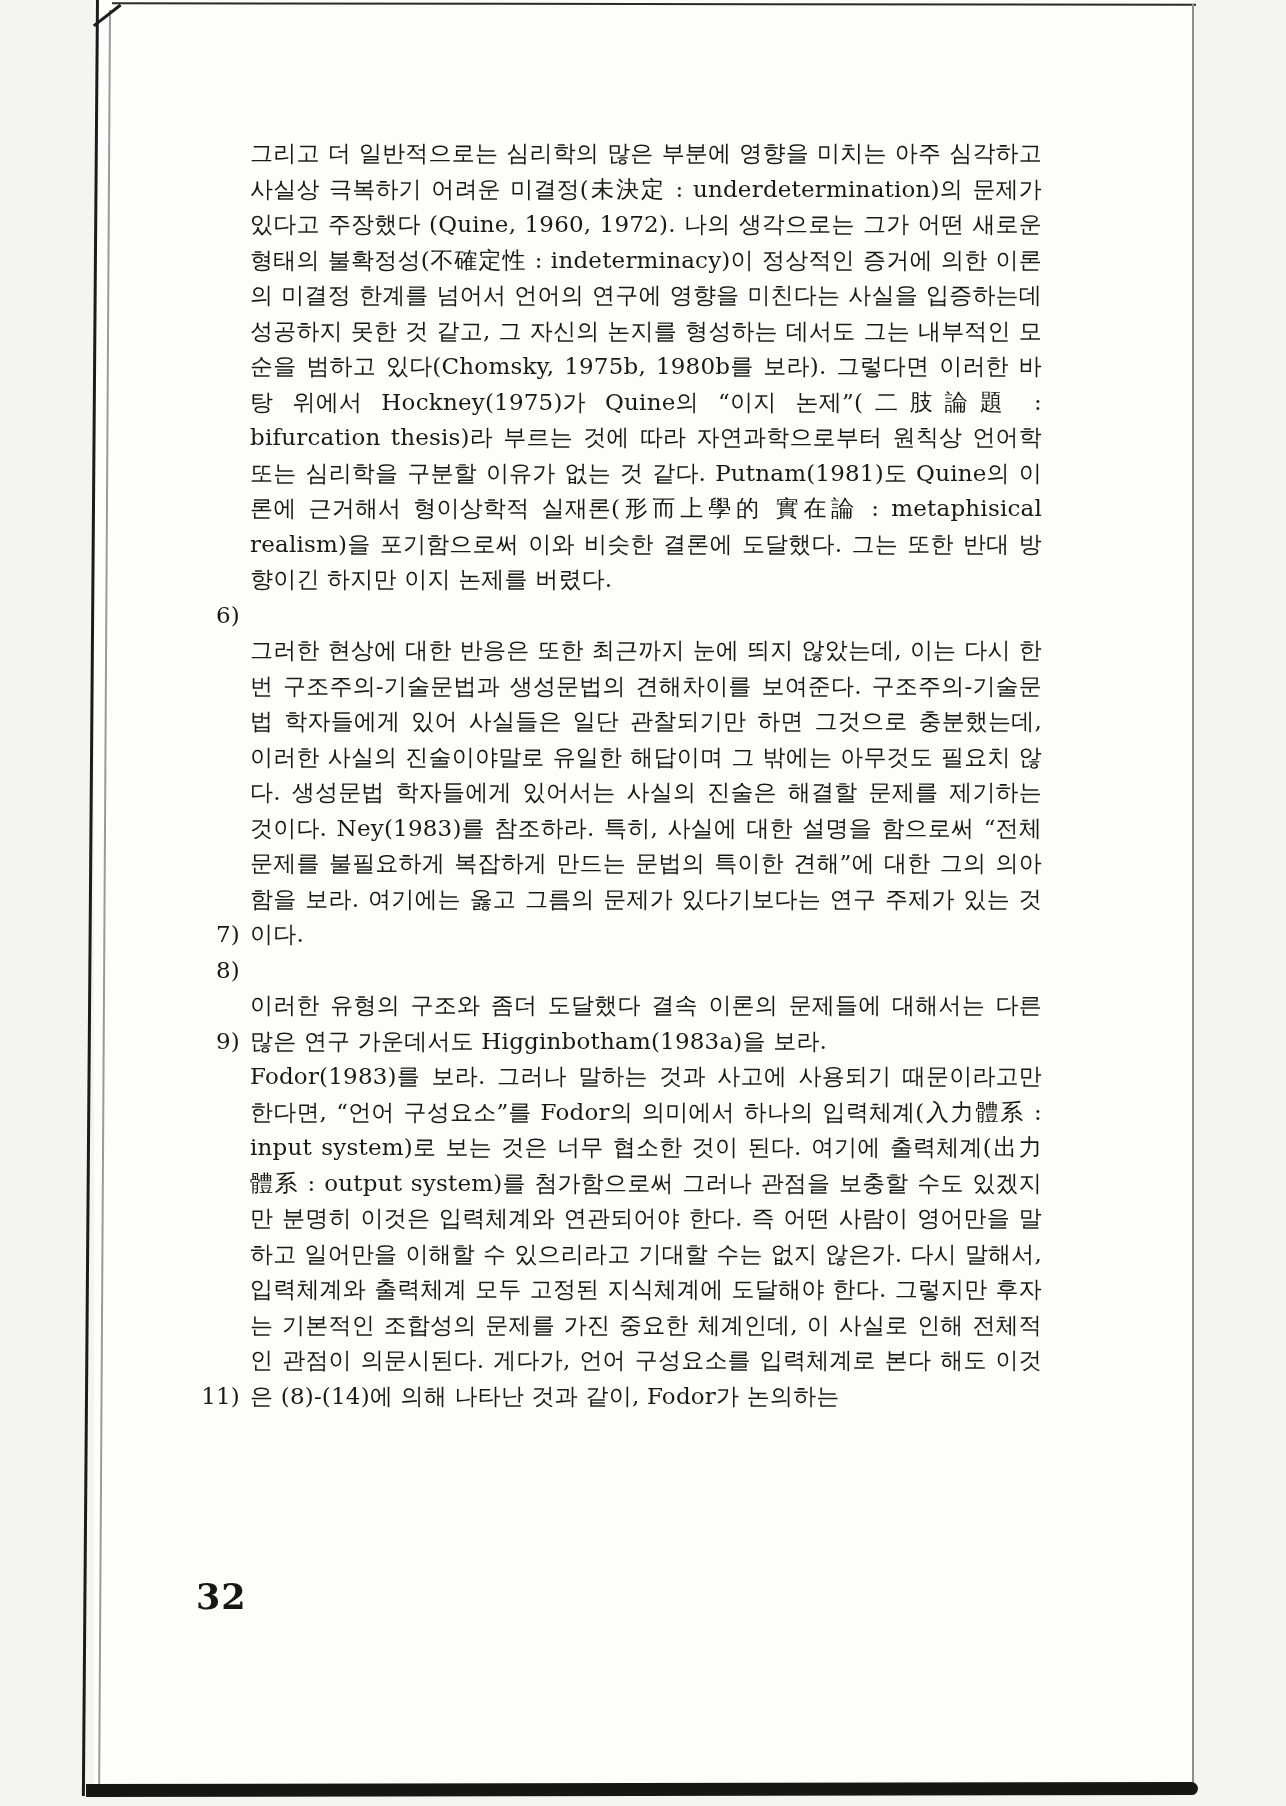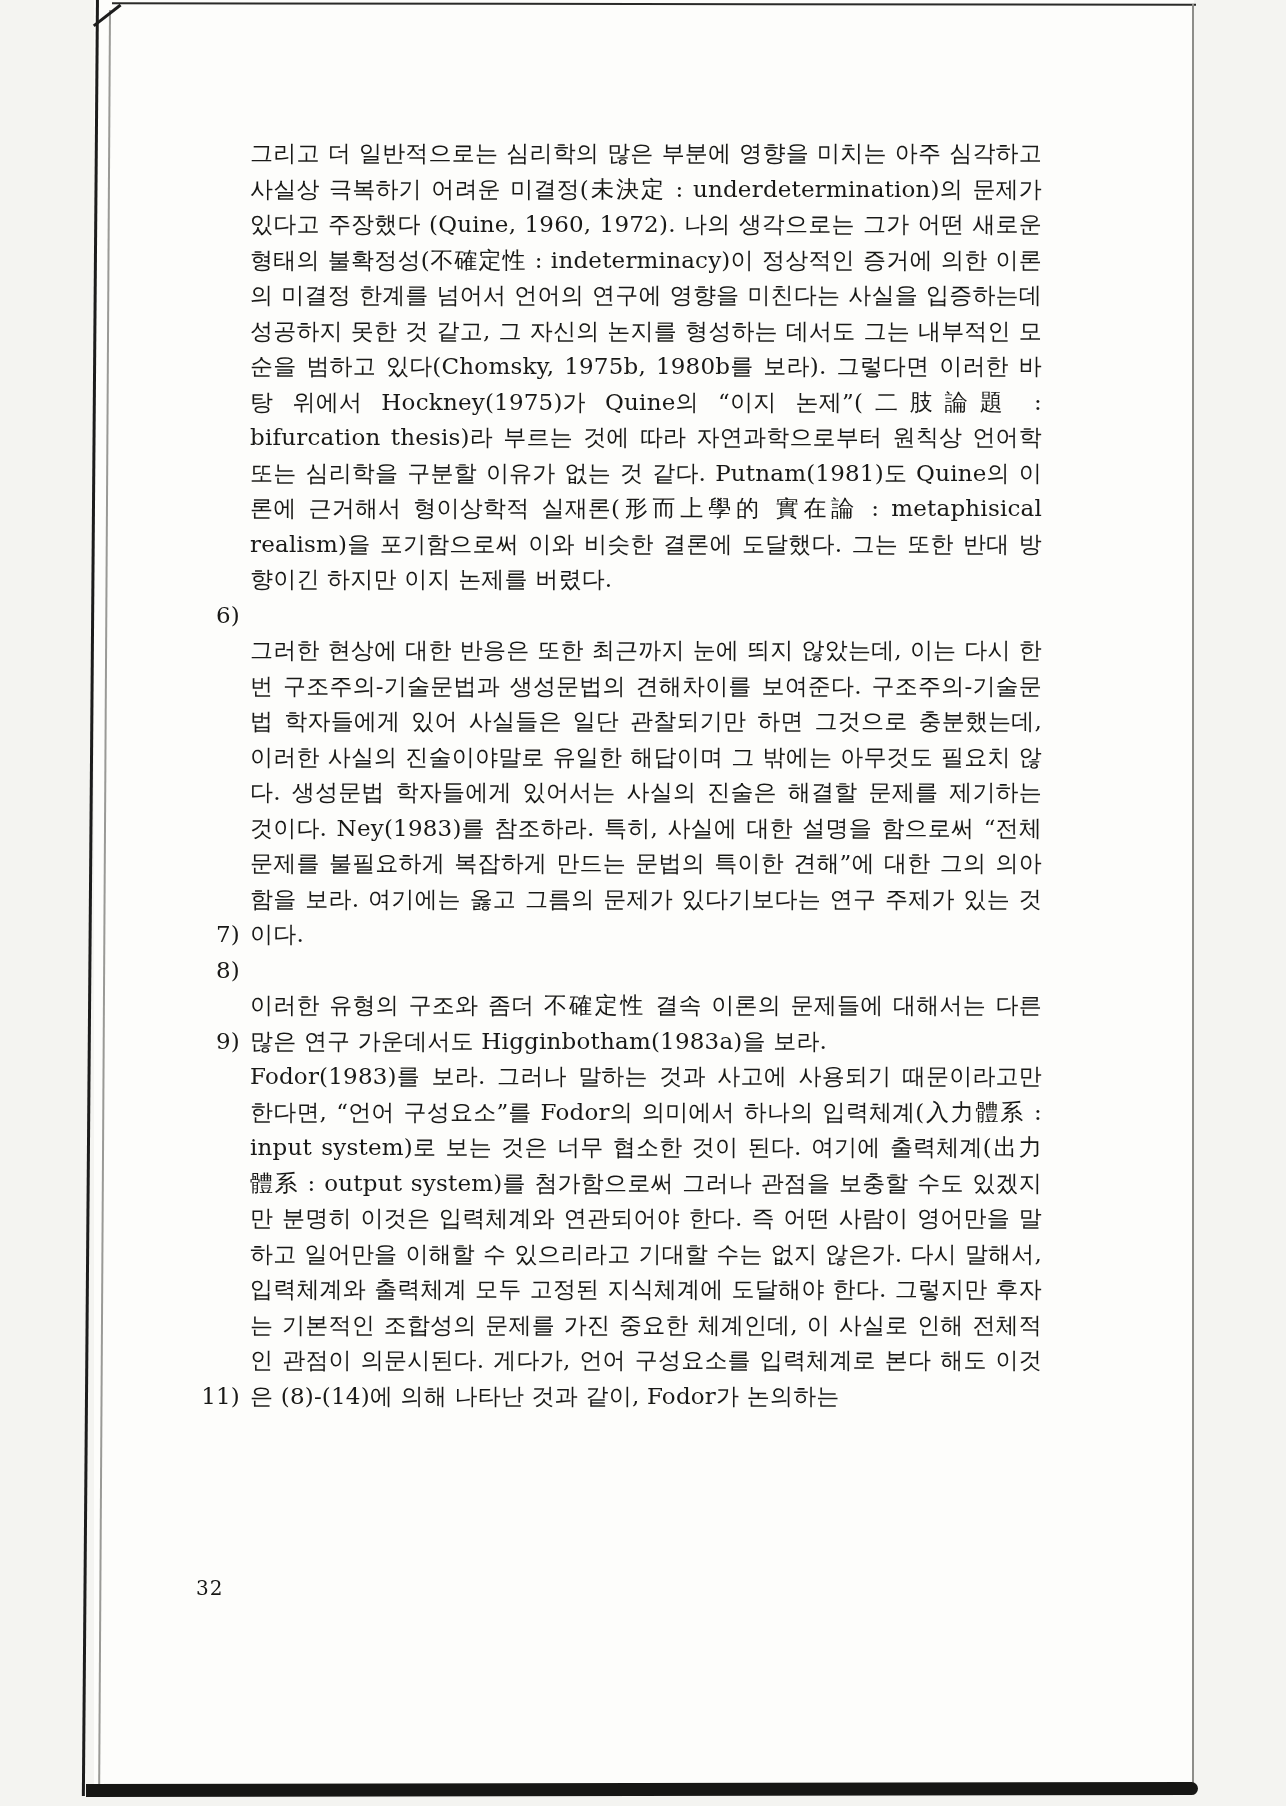--- a/index.html
+++ b/index.html
@@ -91,22 +91,22 @@
   }
   .note .txt {
     flex: 1;
     text-align: justify;
     text-justify: inter-character;
   }
   .pagenum {
     position: absolute;
     left: 196px;
     top: 1576px;
-    font-size: 20px;
-    font-weight: normal;
+    font-size: 35px;
+    font-weight: bold;
     color: #161614;
     letter-spacing: 1px;
   }
 </style>
 </head>
 <body>
 
 <div class="page"></div>
 
 <div class="edge-left-outer"></div>
@@ -131,21 +131,21 @@
     <div class="num">7)</div>
     <div class="txt">그러한 현상에 대한 반응은 또한 최근까지 눈에 띄지 않았는데, 이는 다시 한 번 구조주의-기술문법과 생성문법의 견해차이를 보여준다. 구조주의-기술문법 학자들에게 있어 사실들은 일단 관찰되기만 하면 그것으로 충분했는데, 이러한 사실의 진술이야말로 유일한 해답이며 그 밖에는 아무것도 필요치 않다. 생성문법 학자들에게 있어서는 사실의 진술은 해결할 문제를 제기하는 것이다. Ney(1983)를 참조하라. 특히, 사실에 대한 설명을 함으로써 “전체 문제를 불필요하게 복잡하게 만드는 문법의 특이한 견해”에 대한 그의 의아함을 보라. 여기에는 옳고 그름의 문제가 있다기보다는 연구 주제가 있는 것이다.</div>
   </div>
 
   <div class="note">
     <div class="num">8)</div>
   </div>
 
   <div class="note">
     <div class="num">9)</div>
-    <div class="txt">이러한 유형의 구조와 좀더 不確定性 결속 이론의 문제들에 대해서는 다른 많은 연구 가운데서도 Higginbotham(1983a)을 보라.</div>
+    <div class="txt">이러한 유형의 구조와 좀더 도달했다 결속 이론의 문제들에 대해서는 다른 많은 연구 가운데서도 Higginbotham(1983a)을 보라.</div>
   </div>
 
   <div class="note">
     <div class="num">11)</div>
     <div class="txt">Fodor(1983)를 보라. 그러나 말하는 것과 사고에 사용되기 때문이라고만 한다면, “언어 구성요소”를 Fodor의 의미에서 하나의 입력체계(入力體系 : input system)로 보는 것은 너무 협소한 것이 된다. 여기에 출력체계(出力體系 : output system)를 첨가함으로써 그러나 관점을 보충할 수도 있겠지만 분명히 이것은 입력체계와 연관되어야 한다. 즉 어떤 사람이 영어만을 말하고 일어만을 이해할 수 있으리라고 기대할 수는 없지 않은가. 다시 말해서, 입력체계와 출력체계 모두 고정된 지식체계에 도달해야 한다. 그렇지만 후자는 기본적인 조합성의 문제를 가진 중요한 체계인데, 이 사실로 인해 전체적인 관점이 의문시된다. 게다가, 언어 구성요소를 입력체계로 본다 해도 이것은 (8)-(14)에 의해 나타난 것과 같이, Fodor가 논의하는</div>
   </div>
 
 </div>
 
 <div class="pagenum">32</div>

